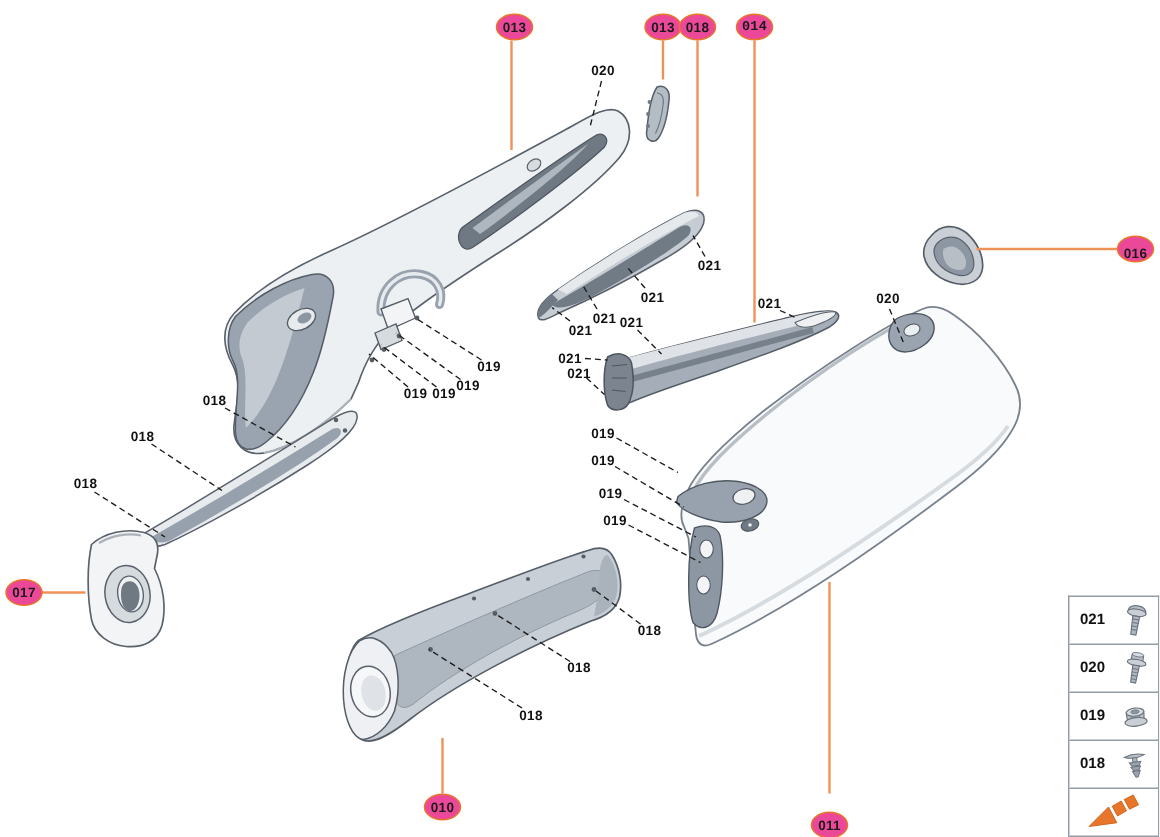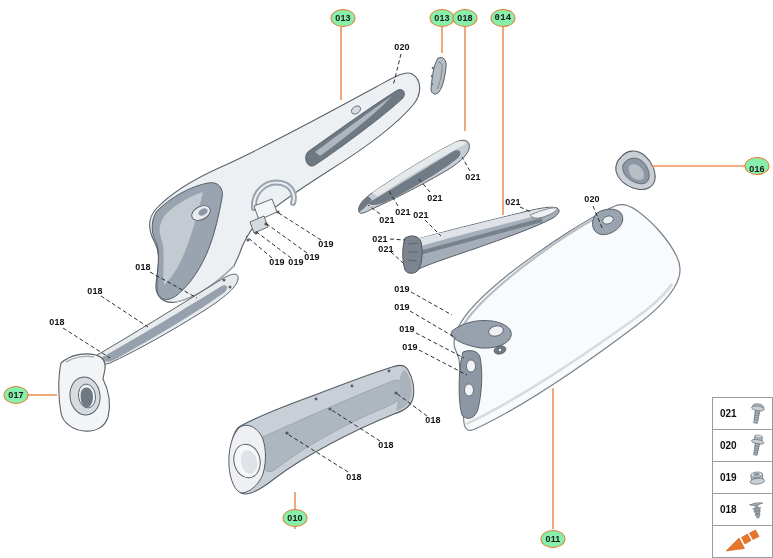--- a/index.html
+++ b/index.html
@@ -3,21 +3,21 @@
 <meta charset="utf-8">
 <style>
   :root{ --accent:#e8762a; --line:#ee9257; }
   html,body{margin:0;padding:0;background:#fff;}
   #stage{position:relative;width:773px;height:558px;background:#fff;overflow:hidden;
          font-family:"Liberation Sans","DejaVu Sans",sans-serif;}
   #art{position:absolute;left:0;top:0;}
   .plabel{position:absolute;transform:translate(-50%,-50%);font-size:9px;font-weight:bold;
           color:#111;letter-spacing:.2px;white-space:nowrap;}
   .callout{position:absolute;transform:translate(-50%,-50%);width:25px;height:18px;
-           background:#86efac;border:1.7px solid var(--accent);border-radius:50%;
+           background:#ec4899;border:1.7px solid var(--accent);border-radius:50%;
            display:flex;align-items:center;justify-content:center;box-sizing:border-box;cursor:pointer;}
   .callout span{font-size:9px;font-weight:bold;color:#1a1a1a;letter-spacing:.2px;}
   #legend{position:absolute;left:712px;top:397px;width:59px;background:#fff;
           border:1px solid #969ca3;border-bottom:none;}
   .lrow{height:31px;border-bottom:1px solid #969ca3;display:flex;align-items:center;
         justify-content:space-between;padding:0 3px 0 7px;box-sizing:content-box;}
   .lrow .num{font-size:10px;font-weight:bold;color:#111;}
   .lrow svg{display:block;}
   .lrow.arrow{justify-content:center;padding:0;}
 </style>
@@ -229,24 +229,24 @@
       </div>
       <div class="callout" style="left: 503px; top: 18px; font-family: Liberation Mono, monospace;">
         <span>014</span>
       </div>
       <div class="callout" style="left: 757px; top: 166px; align-items: flex-end;">
         <span>016</span>
       </div>
       <div class="callout" style="left: 16px; top: 395px;">
         <span>017</span>
       </div>
-      <div class="callout" style="left: 295px; top: 518px;">
+      <div class="callout" style="left: 295px; top: 538px;">
         <span>010</span>
       </div>
-      <div class="callout" style="left: 553px; top: 539px;">
+      <div class="callout" style="left: 553px; top: 550px;">
         <span>011</span>
       </div>
     </div>
 
 <div id="legend">
   <div class="lrow">
     <span class="num">021</span>
     <span>
       <svg width="24" height="27" viewBox="0 0 26 27">
         <g transform="rotate(9 13 14)">

